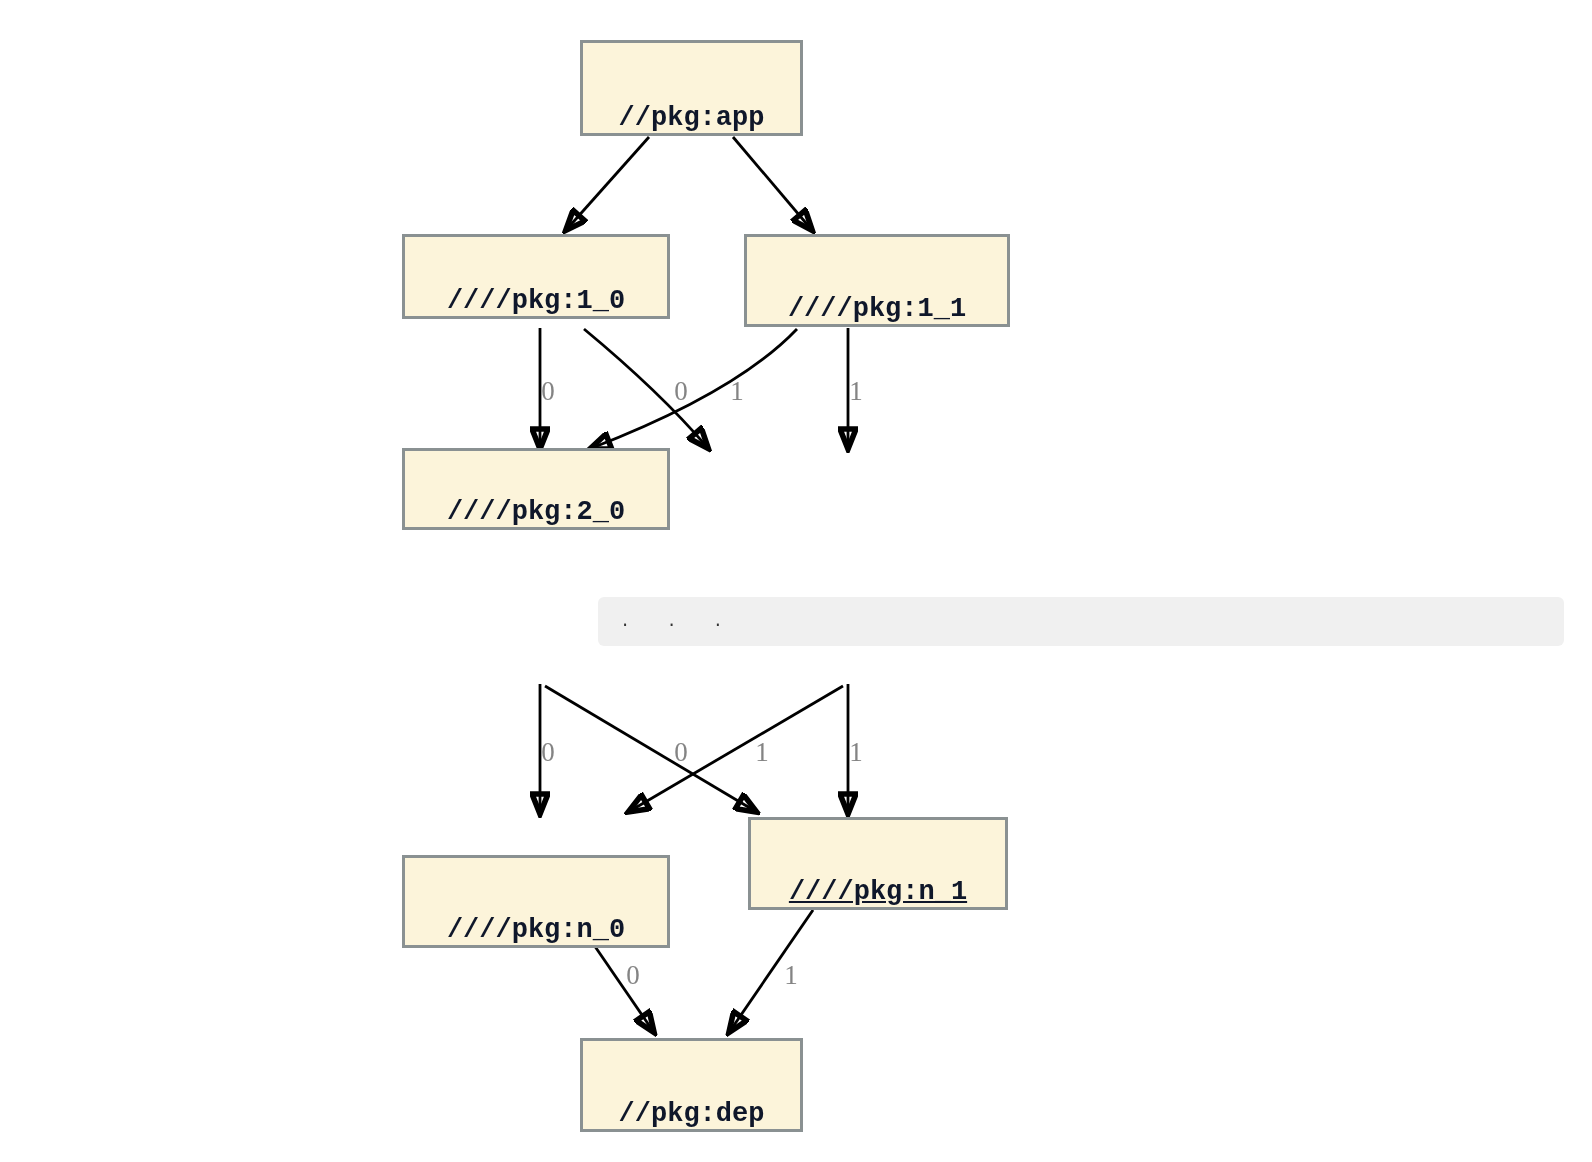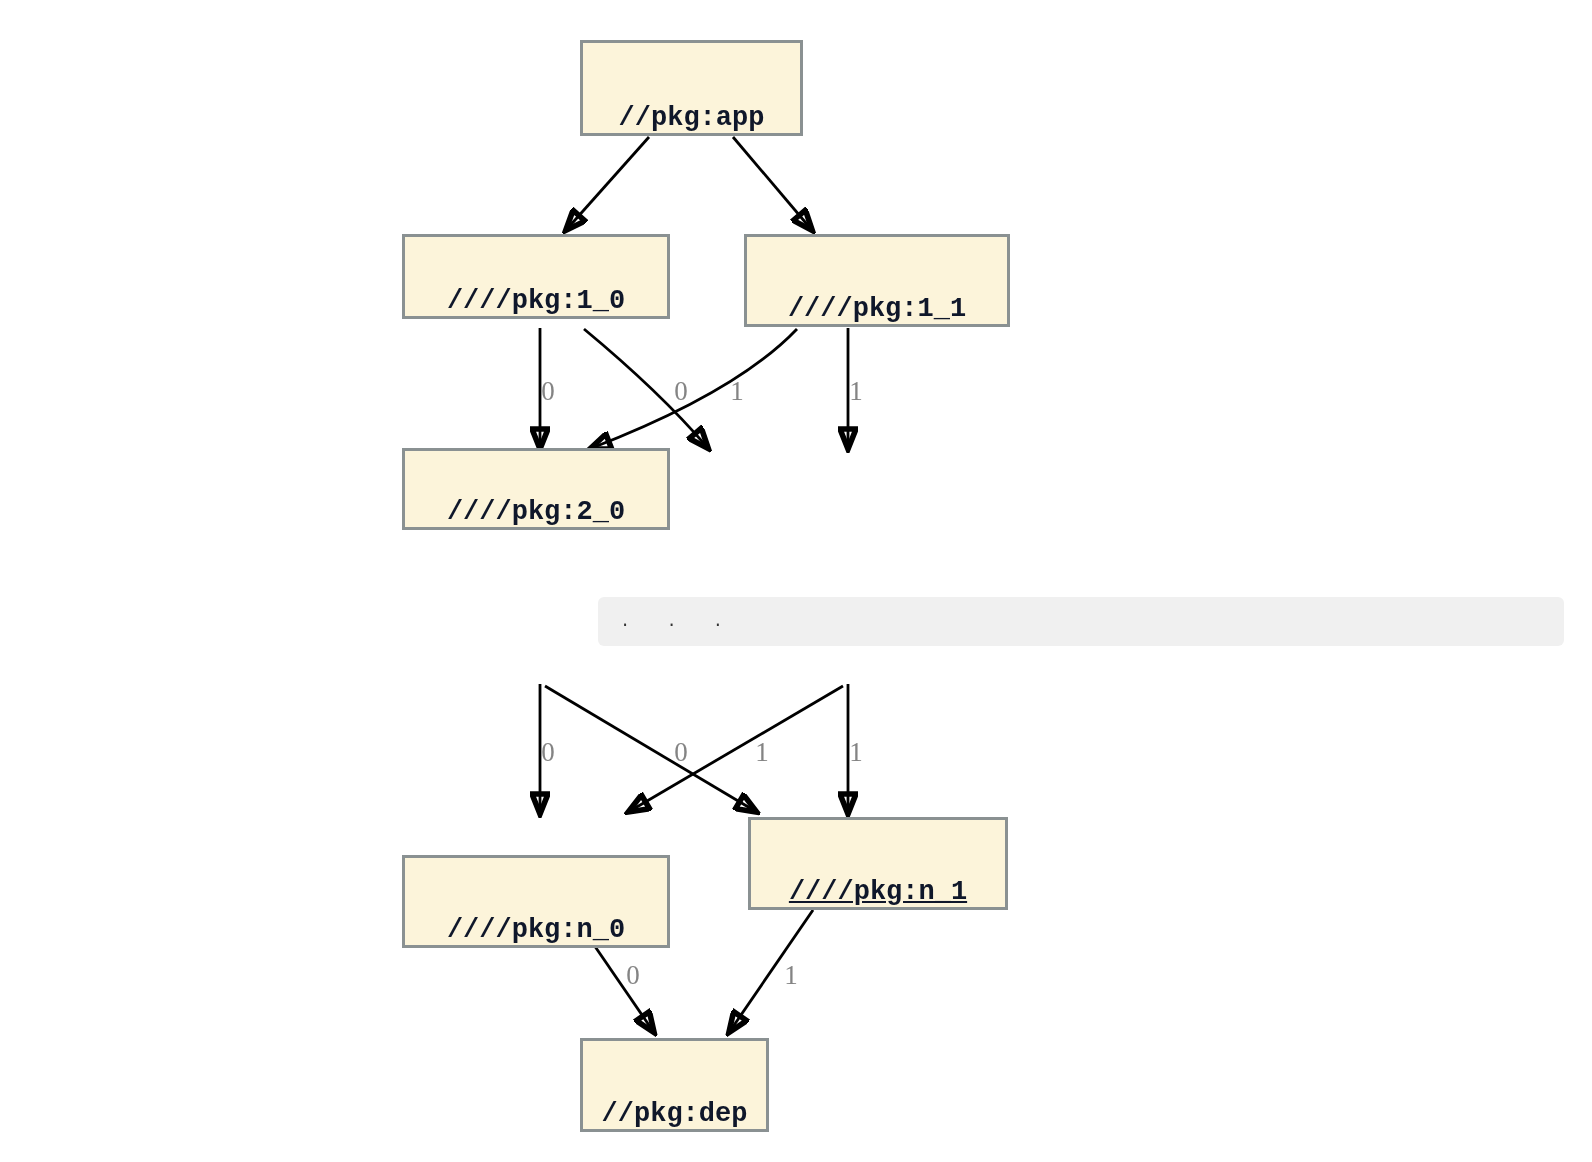--- a/index.html
+++ b/index.html
@@ -41,21 +41,21 @@
     color: #0f172a;
     white-space: nowrap;
   }
   #node-app  { left: 580px; top: 40px;   width: 223px; height: 96px; }
   #node-p1_0 { left: 402px; top: 234px;  width: 268px; height: 85px; }
   #node-p1_1 { left: 744px; top: 234px;  width: 266px; height: 93px; }
   #node-p2_0 { left: 402px; top: 448px;  width: 268px; height: 82px; }
   #node-p2_1 { left: 716px; top: 452px;  width: 266px; height: 93px; }
   #node-pn_0 { left: 402px; top: 855px;  width: 268px; height: 93px; }
   #node-pn_1 { left: 748px; top: 817px;  width: 260px; height: 93px; text-decoration: underline; }
-  #node-dep  { left: 580px; top: 1038px; width: 189px; height: 94px; font-family: Liberation Mono, monospace; }
+  #node-dep  { left: 580px; top: 1038px; width: 223px; height: 94px; font-family: Liberation Mono, monospace; }
   .elabel {
     position: absolute;
     transform: translate(-50%, -50%);
     font-family: "Liberation Serif", "DejaVu Serif", serif;
     font-size: 27px;
     color: #848484;
     line-height: 1;
   }
   .codebar {
     position: absolute;

